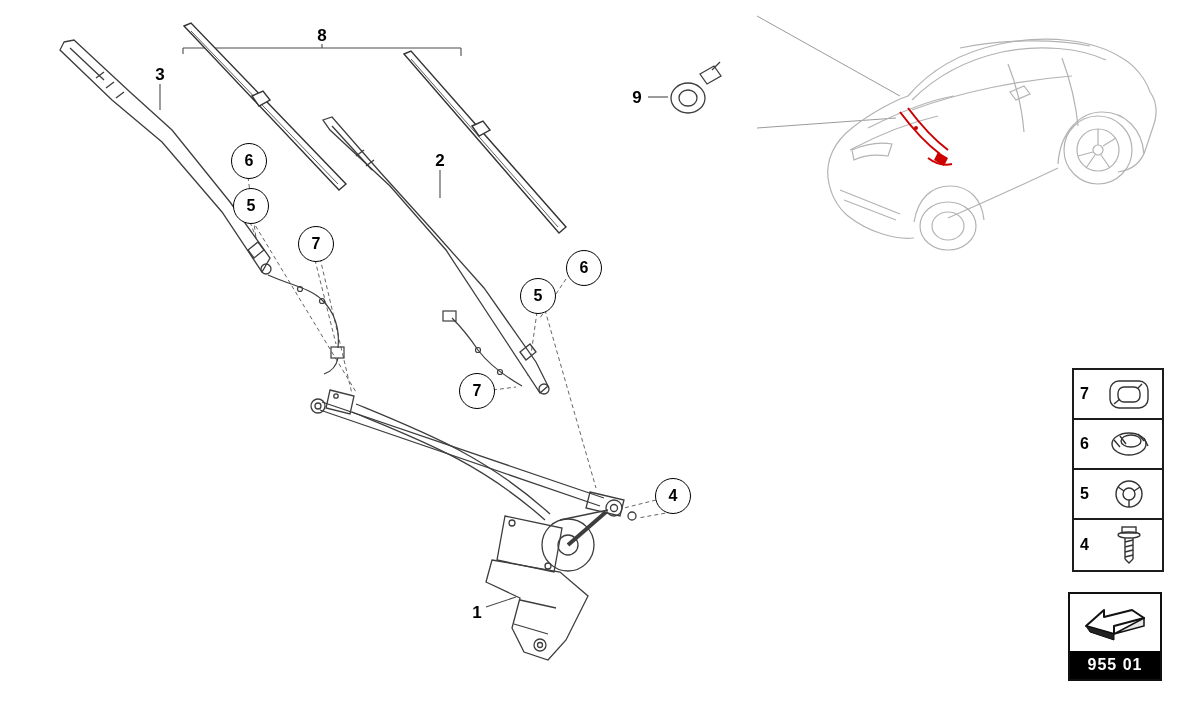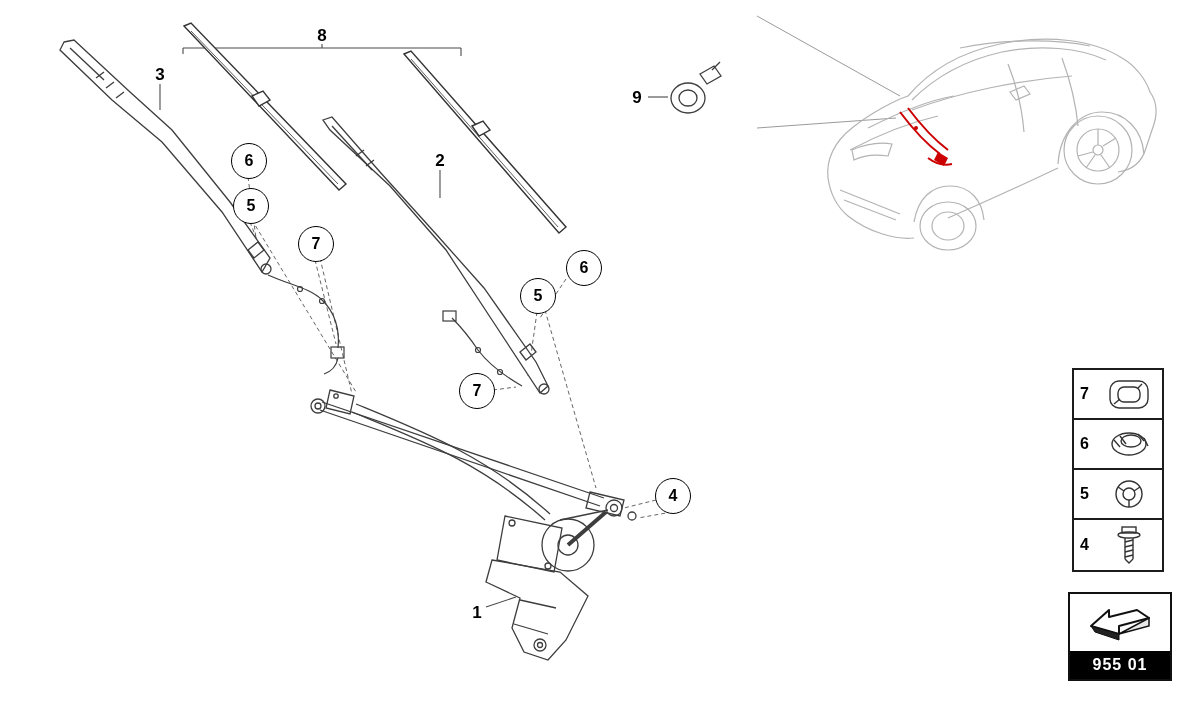--- a/index.html
+++ b/index.html
@@ -23,21 +23,21 @@
     border:2px solid #1c1c1c;background:#fff;
   }
   .legend-row{
     height:50px;display:flex;align-items:center;padding:0 6px;
     border-bottom:2px solid #1c1c1c;box-sizing:border-box;
   }
   .legend-row:last-child{border-bottom:none;}
   .legend-num{font-size:16px;font-weight:700;color:#000;width:16px;}
   .legend-ic{margin-left:auto;}
   .thumb{
-    position:absolute;left:1068px;top:592px;width:104px;
+    position:absolute;left:1068px;top:592px;width:94px;
     border:2.5px solid #111;box-sizing:border-box;background:#4c1d95;
   }
   .thumb-icon{height:57px;display:flex;align-items:center;justify-content:center;background:#fff;}
   .thumb-code{
     height:28px;background:#000;color:#fff;display:flex;align-items:center;justify-content:center;
     font-size:16px;font-weight:700;letter-spacing:1px;
   }
 </style>
 </head>
 <body>

